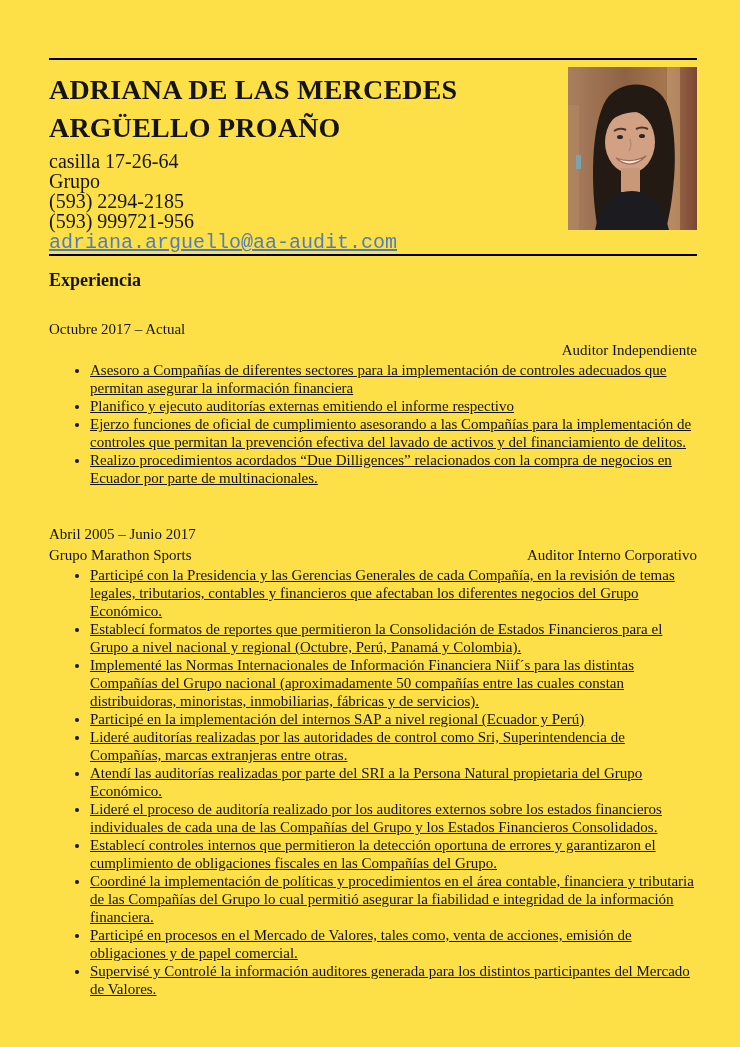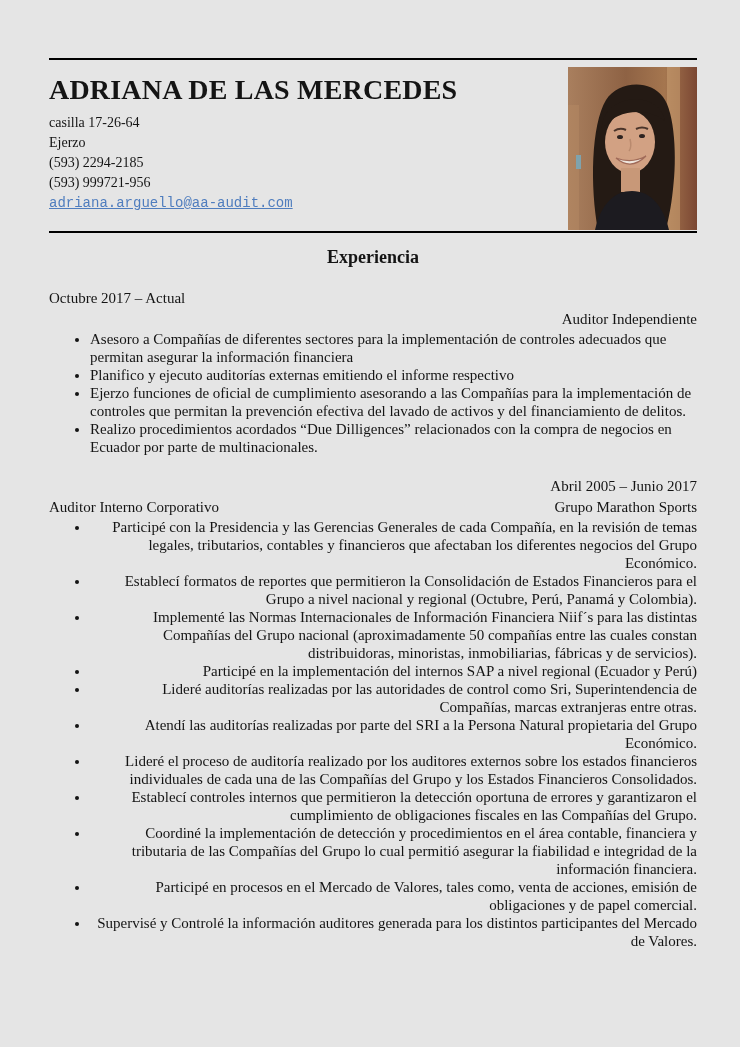--- a/index.html
+++ b/index.html
@@ -1,73 +1,75 @@
 <!DOCTYPE html>
 <html><head>
 <meta charset="utf-8">
 <style>
   html,body{margin:0;padding:0;background:#ffffff;}
   .page{
     position:relative;
     width:740px;height:1047px;
     box-sizing:border-box;
     padding:58px 43px 18px 49px;
-    background:#e5e5e5;
+    background:#fde047;
     font-family:"Liberation Serif","DejaVu Serif",serif;
     color:#141414;
     overflow:hidden;
   }
   .rule{width:648px;background:#000;}
   .rule-top{height:2px;}
   .rule-bottom{height:2px;margin-top:1px;}
   .header-flex{display:flex;justify-content:space-between;align-items:flex-start;}
   .header-left{flex:1 1 auto;min-width:0;}
   h1.name{
     margin:11px 0 0 0;
     font-size:28px;line-height:38px;font-weight:bold;
     letter-spacing:0.2px;
   }
-  .contact{margin-top:4px;font-size:14px;line-height:20px;}
+  .contact{margin-top:4px;font-size:20px;line-height:20px;}
   .contact div{white-space:nowrap;}
   .contact a{color:#4f7dbe;text-decoration:underline;font-family:Liberation Mono, monospace;}
   .photo{
     width:129px;height:163px;
     margin-top:7px;flex:0 0 auto;
     display:block;
   }
-  h2.section-title{margin:13px 0 0 0;font-size:18px;line-height:22px;font-weight:bold;text-align:center;}
+  h2.section-title{margin:13px 0 0 0;font-size:18px;line-height:22px;font-weight:bold;}
   .job{font-size:15px;}
   .job-dates{line-height:21px;margin-top:0;}
-  .job-1{margin-top:20px;}
-  .job-2{margin-top:20px;text-align:right;}
+  .job-1{margin-top:28px;}
+  .job-2{margin-top:37px;}
   .job-heading{display:flex;justify-content:space-between;font-weight:normal;line-height:21px;}
   ul.job-bullets{
     margin:0;padding:0 0 0 41px;
     list-style:disc outside;
+    text-decoration:underline;
   }
   ul.job-bullets li{
     line-height:18px;
     padding:0;margin:0;
   }
 </style>
 </head>
 <body>
 
 <div class="page">
 
   <div class="rule rule-top"></div>
 
   <div class="header-flex">
     <div class="header-left">
       <h1 class="name">
         <span>ADRIANA DE LAS MERCEDES</span><br>
+        <span>ARGÜELLO PROAÑO</span>
       </h1>
       <div class="contact">
         <div>casilla 17-26-64</div>
-        <div>Ejerzo</div>
+        <div>Grupo</div>
         <div>(593) 2294-2185</div>
         <div>(593) 999721-956</div>
         <div><a href="#">adriana.arguello@aa-audit.com</a></div>
       </div>
     </div>
 
     <svg class="photo" viewBox="0 0 129 163" xmlns="http://www.w3.org/2000/svg" role="img">
       <defs>
         <linearGradient id="bg" x1="0" y1="0" x2="1" y2="0">
           <stop offset="0" stop-color="#a97f5e"></stop>
@@ -108,31 +110,31 @@
       <li>Asesoro a Compañías de diferentes sectores para la implementación de controles adecuados que permitan asegurar la información financiera</li>
       <li>Planifico y ejecuto auditorías externas emitiendo el informe respectivo</li>
       <li>Ejerzo funciones de oficial de cumplimiento asesorando a las Compañías para la implementación de controles que permitan la prevención efectiva del lavado de activos y del financiamiento de delitos.</li>
       <li>Realizo procedimientos acordados “Due Dilligences” relacionados con la compra de negocios en Ecuador por parte de multinacionales.</li>
     </ul>
   </div>
 
   <div class="job job-2">
     <div class="job-dates">Abril 2005 – Junio 2017</div>
     <div class="job-heading">
+      <span>Grupo Marathon Sports</span>
       <span>Auditor Interno Corporativo</span>
-      <span>Grupo Marathon Sports</span>
     </div>
     <ul class="job-bullets">
       <li>Participé con la Presidencia y las Gerencias Generales de cada Compañía, en la revisión de temas legales, tributarios, contables y financieros que afectaban los diferentes negocios del Grupo Económico.</li>
       <li>Establecí formatos de reportes que permitieron la Consolidación de Estados Financieros para el Grupo a nivel nacional y regional (Octubre, Perú, Panamá y Colombia).</li>
       <li>Implementé las Normas Internacionales de Información Financiera Niif´s para las distintas Compañías del Grupo nacional (aproximadamente 50 compañías entre las cuales constan distribuidoras, minoristas, inmobiliarias, fábricas y de servicios).</li>
       <li>Participé en la implementación del internos SAP a nivel regional (Ecuador y Perú)</li>
       <li>Lideré auditorías realizadas por las autoridades de control como Sri, Superintendencia de Compañías, marcas extranjeras entre otras.</li>
       <li>Atendí las auditorías realizadas por parte del SRI a la Persona Natural propietaria del Grupo Económico.</li>
       <li>Lideré el proceso de auditoría realizado por los auditores externos sobre los estados financieros individuales de cada una de las Compañías del Grupo y los Estados Financieros Consolidados.</li>
       <li>Establecí controles internos que permitieron la detección oportuna de errores y garantizaron el cumplimiento de obligaciones fiscales en las Compañías del Grupo.</li>
-      <li>Coordiné la implementación de detección y procedimientos en el área contable, financiera y tributaria de las Compañías del Grupo lo cual permitió asegurar la fiabilidad e integridad de la información financiera.</li>
+      <li>Coordiné la implementación de políticas y procedimientos en el área contable, financiera y tributaria de las Compañías del Grupo lo cual permitió asegurar la fiabilidad e integridad de la información financiera.</li>
       <li>Participé en procesos en el Mercado de Valores, tales como, venta de acciones, emisión de obligaciones y de papel comercial.</li>
       <li>Supervisé y Controlé la información auditores generada para los distintos participantes del Mercado de Valores.</li>
     </ul>
   </div>
 
 </div>
 
 </body></html>

